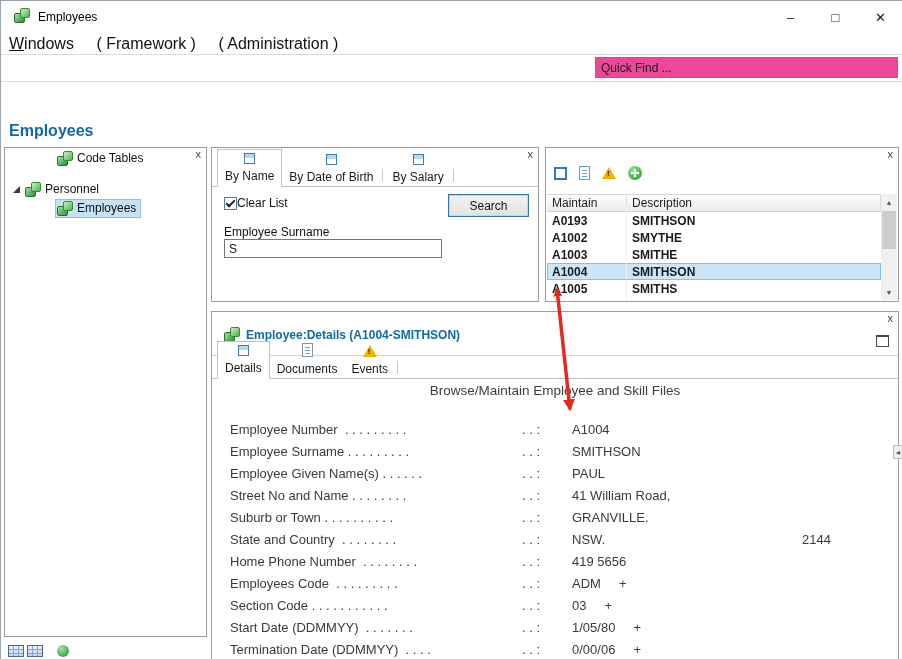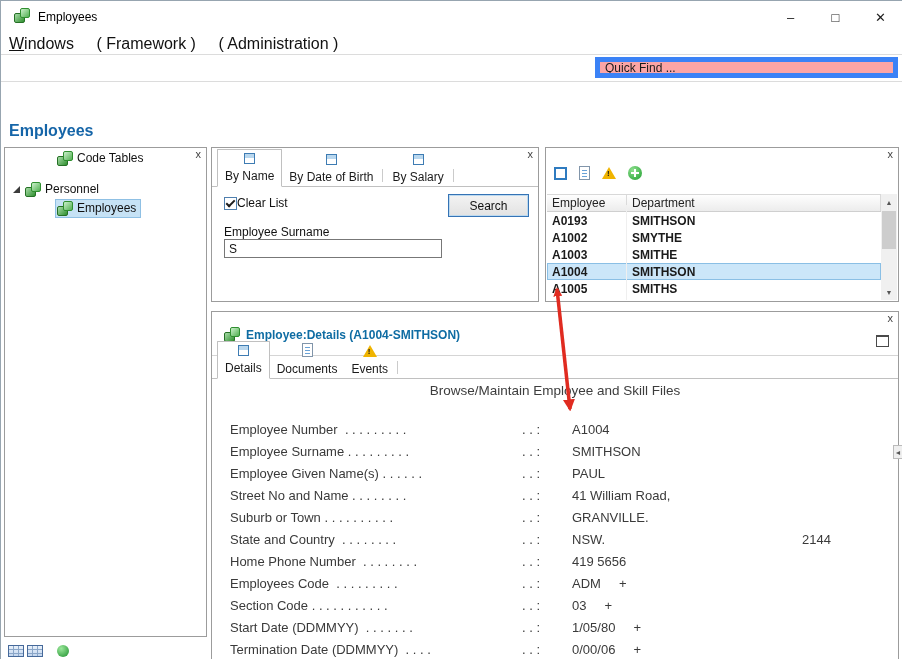--- a/index.html
+++ b/index.html
@@ -13,21 +13,21 @@
   .title-text{margin-left:9px;font-size:12px;color:#000;}
   .win-controls{margin-left:auto;display:flex;height:100%;}
   .win-btn{width:45px;display:flex;align-items:center;justify-content:center;font-size:13px;color:#1a1a1a;cursor:pointer;}
 
   
   .menubar{position:absolute;top:32px;left:0;right:0;height:21px;border-bottom:1px solid #dcdcdc;font-size:16px;line-height:21px;}
   .menu-item{display:inline-block;padding:0 9px;color:#111;cursor:pointer;}
   .menu-item:first-child{padding-left:8px;}
   .menu-item:first-child::first-letter{text-decoration:underline;}
   .toolbar{position:absolute;top:54px;left:0;right:0;height:26px;border-bottom:1px solid #dcdcdc;}
-  .quickfind{position:absolute;right:5px;top:2px;width:303px;height:21px;background:#fca5a5;border:5px solid #3b82f6;
+  .quickfind{position:absolute;right:5px;top:2px;width:303px;height:21px;background:#ec4899;border:1px solid #3b82f6;
              font:12px "Liberation Sans",sans-serif;color:#1a1a1a;padding:0 5px;box-sizing:border-box;}
   .page-heading{position:absolute;left:8px;top:121px;font-size:16px;font-weight:bold;color:#1565a8;}
 
   
   .panel{position:absolute;background:#fff;border:1px solid #9c9c9c;box-sizing:border-box;}
   .panel-close{position:absolute;top:1px;right:5px;font-size:11px;line-height:11px;color:#444;cursor:pointer;z-index:5;}
 
   
   .gicon{position:relative;width:15px;height:15px;flex:none;display:inline-block;}
   .gicon::before{content:"";position:absolute;left:0;top:5px;width:9px;height:8px;background:linear-gradient(135deg,#a9dca9,#2f8f2f);border:1px solid #257025;border-radius:2px;}
@@ -188,22 +188,22 @@
   <div class="panel list-panel">
     <span class="panel-close">x</span>
     <div class="list-toolbar">
       <span class="sqicon"></span>
       <span class="docicon"></span>
       <span class="warnicon"></span>
       <span class="addicon"></span>
     </div>
     <div class="grid">
       <div class="grid-header">
-        <div class="gh-cell c1">Employee</div>
-        <div class="gh-cell c2">Department</div>
+        <div class="gh-cell c1">Maintain</div>
+        <div class="gh-cell c2">Description</div>
       </div>
       <div class="grid-row">
         <div class="gr-cell c1">A0193</div>
         <div class="gr-cell c2">SMITHSON</div>
       </div>
       <div class="grid-row">
         <div class="gr-cell c1">A1002</div>
         <div class="gr-cell c2">SMYTHE</div>
       </div>
       <div class="grid-row">

